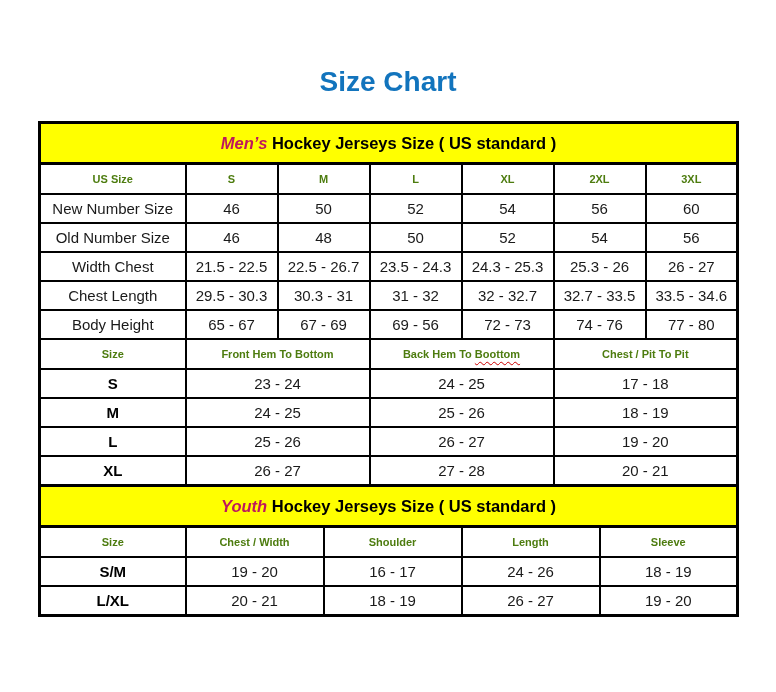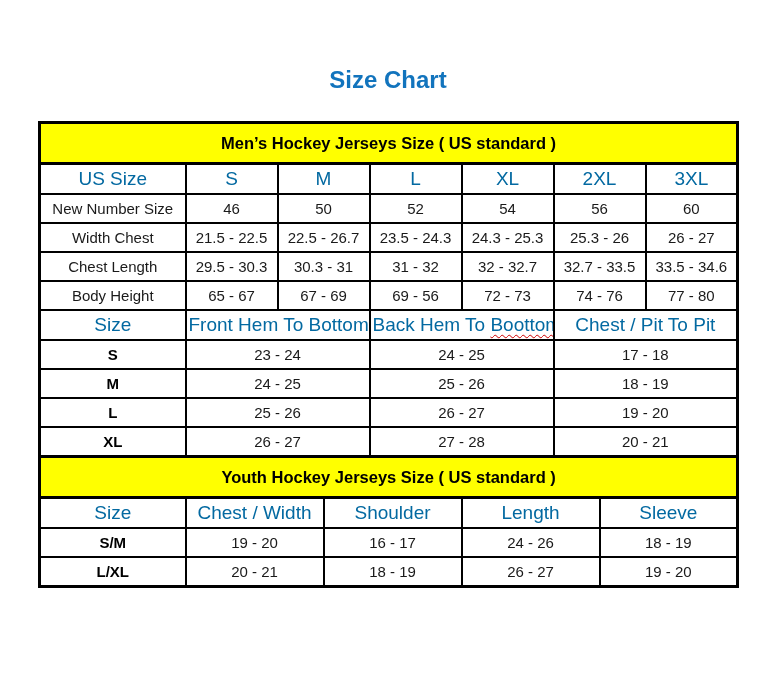--- a/index.html
+++ b/index.html
@@ -11,21 +11,21 @@
     font-family: "Liberation Sans", "DejaVu Sans", sans-serif;
     overflow: hidden;
   }
   .title {
     position: absolute;
     top: 66px;
     left: 0;
     width: 100%;
     margin: 0;
     text-align: center;
-    font-size: 24px;
+    font-size: 28px;
     font-weight: bold;
     letter-spacing: 0px;
     color: #1274bd;
   }
   .chart-wrap {
     position: absolute;
     left: 38px;
     top: 121px;
   }
   table.size-chart {
@@ -43,26 +43,26 @@
     white-space: nowrap;
   }
   tr.band td {
     background: #ffff00;
     border: 3px solid #000;
     height: 36px;
     font-size: 16.5px;
     font-weight: bold;
     color: #000;
   }
-  tr.band .hl { color: #000000; }
+  tr.band .hl { color: #be185d; font-style: italic; }
   tr.hdr th {
     height: 26px;
-    font-size: 19px;
-    font-weight: normal;
-    color: #0369a1;
+    font-size: 11px;
+    font-weight: bold;
+    color: #4d7c0f;
   }
   tr.data td {
     height: 25px;
     font-size: 15px;
     font-weight: normal;
     color: #1a1a1a;
   }
   tr.data td.rlabel-bold { font-weight: bold; color: #000; }
   .wavy {
     text-decoration-line: underline;
@@ -114,20 +114,29 @@
       <tr class="data">
         <td>New Number Size</td>
         <td colspan="2">46</td>
         <td colspan="2">50</td>
         <td colspan="2">52</td>
         <td colspan="2">54</td>
         <td colspan="2">56</td>
         <td colspan="2">60</td>
       </tr>
       <tr class="data">
+        <td>Old Number Size</td>
+        <td colspan="2">46</td>
+        <td colspan="2">48</td>
+        <td colspan="2">50</td>
+        <td colspan="2">52</td>
+        <td colspan="2">54</td>
+        <td colspan="2">56</td>
+      </tr>
+      <tr class="data">
         <td>Width Chest</td>
         <td colspan="2">21.5 - 22.5</td>
         <td colspan="2">22.5 - 26.7</td>
         <td colspan="2">23.5 - 24.3</td>
         <td colspan="2">24.3 - 25.3</td>
         <td colspan="2">25.3 - 26</td>
         <td colspan="2">26 - 27</td>
       </tr>
       <tr class="data">
         <td>Chest Length</td>

